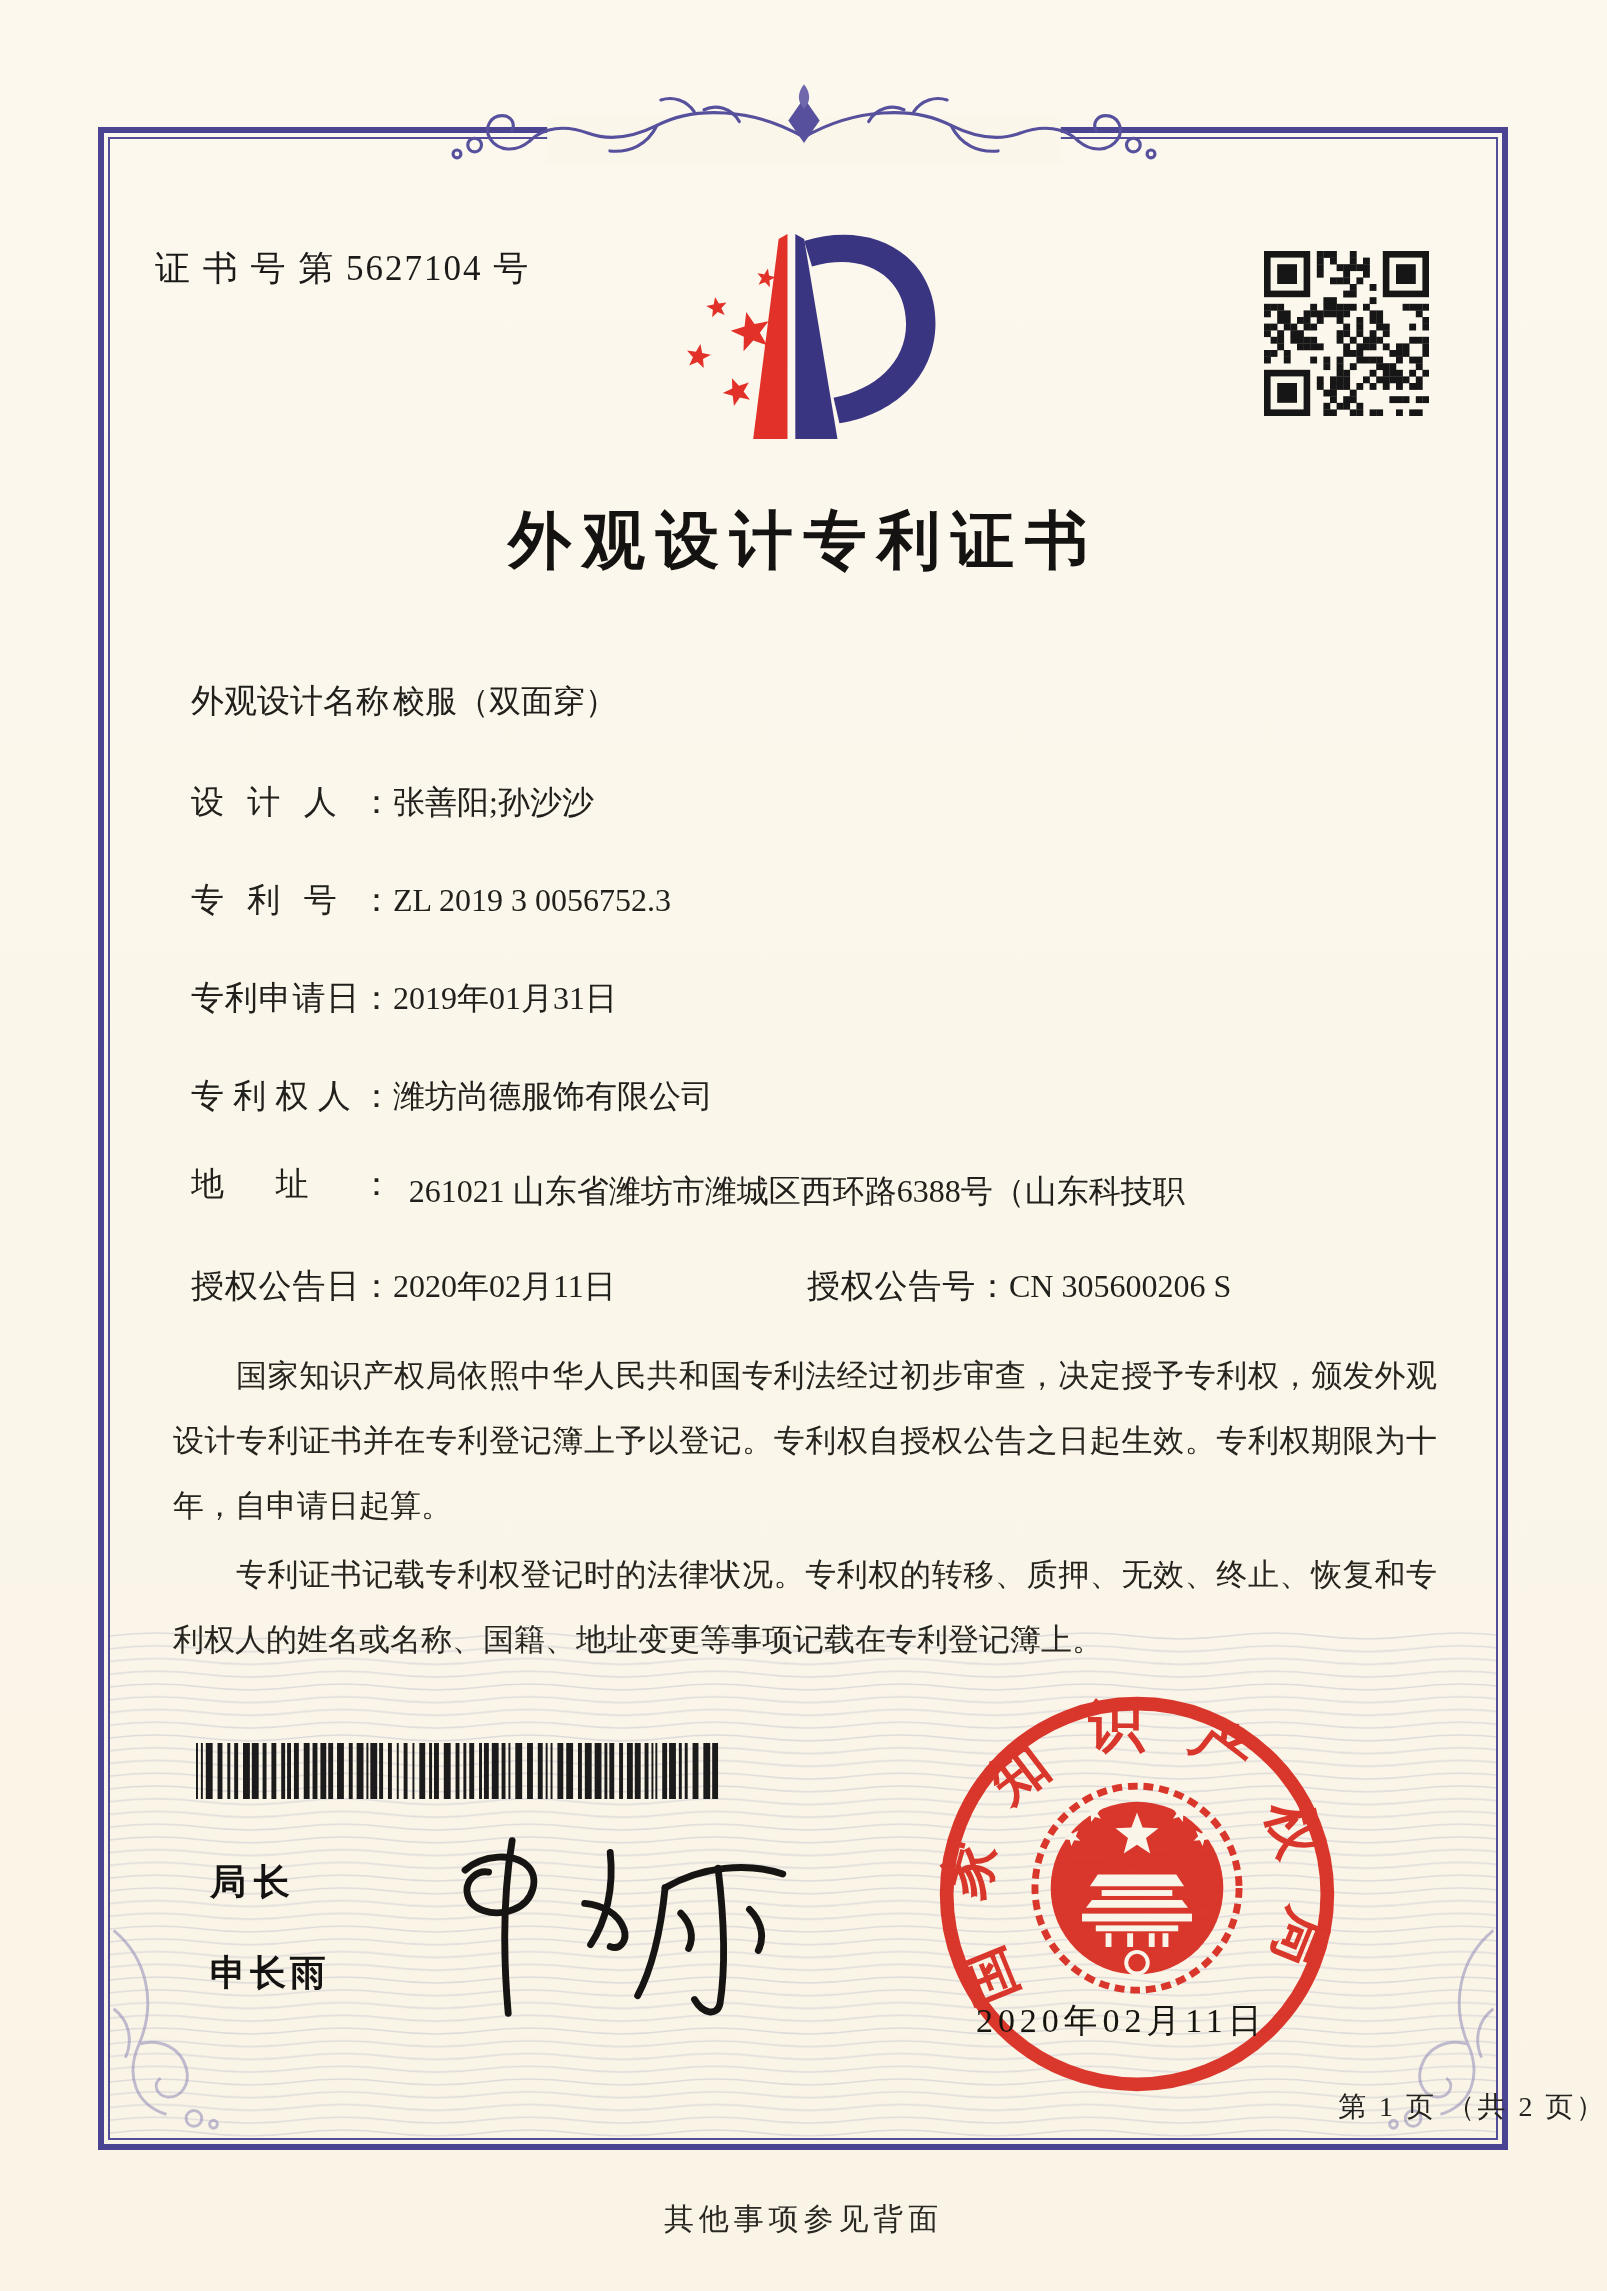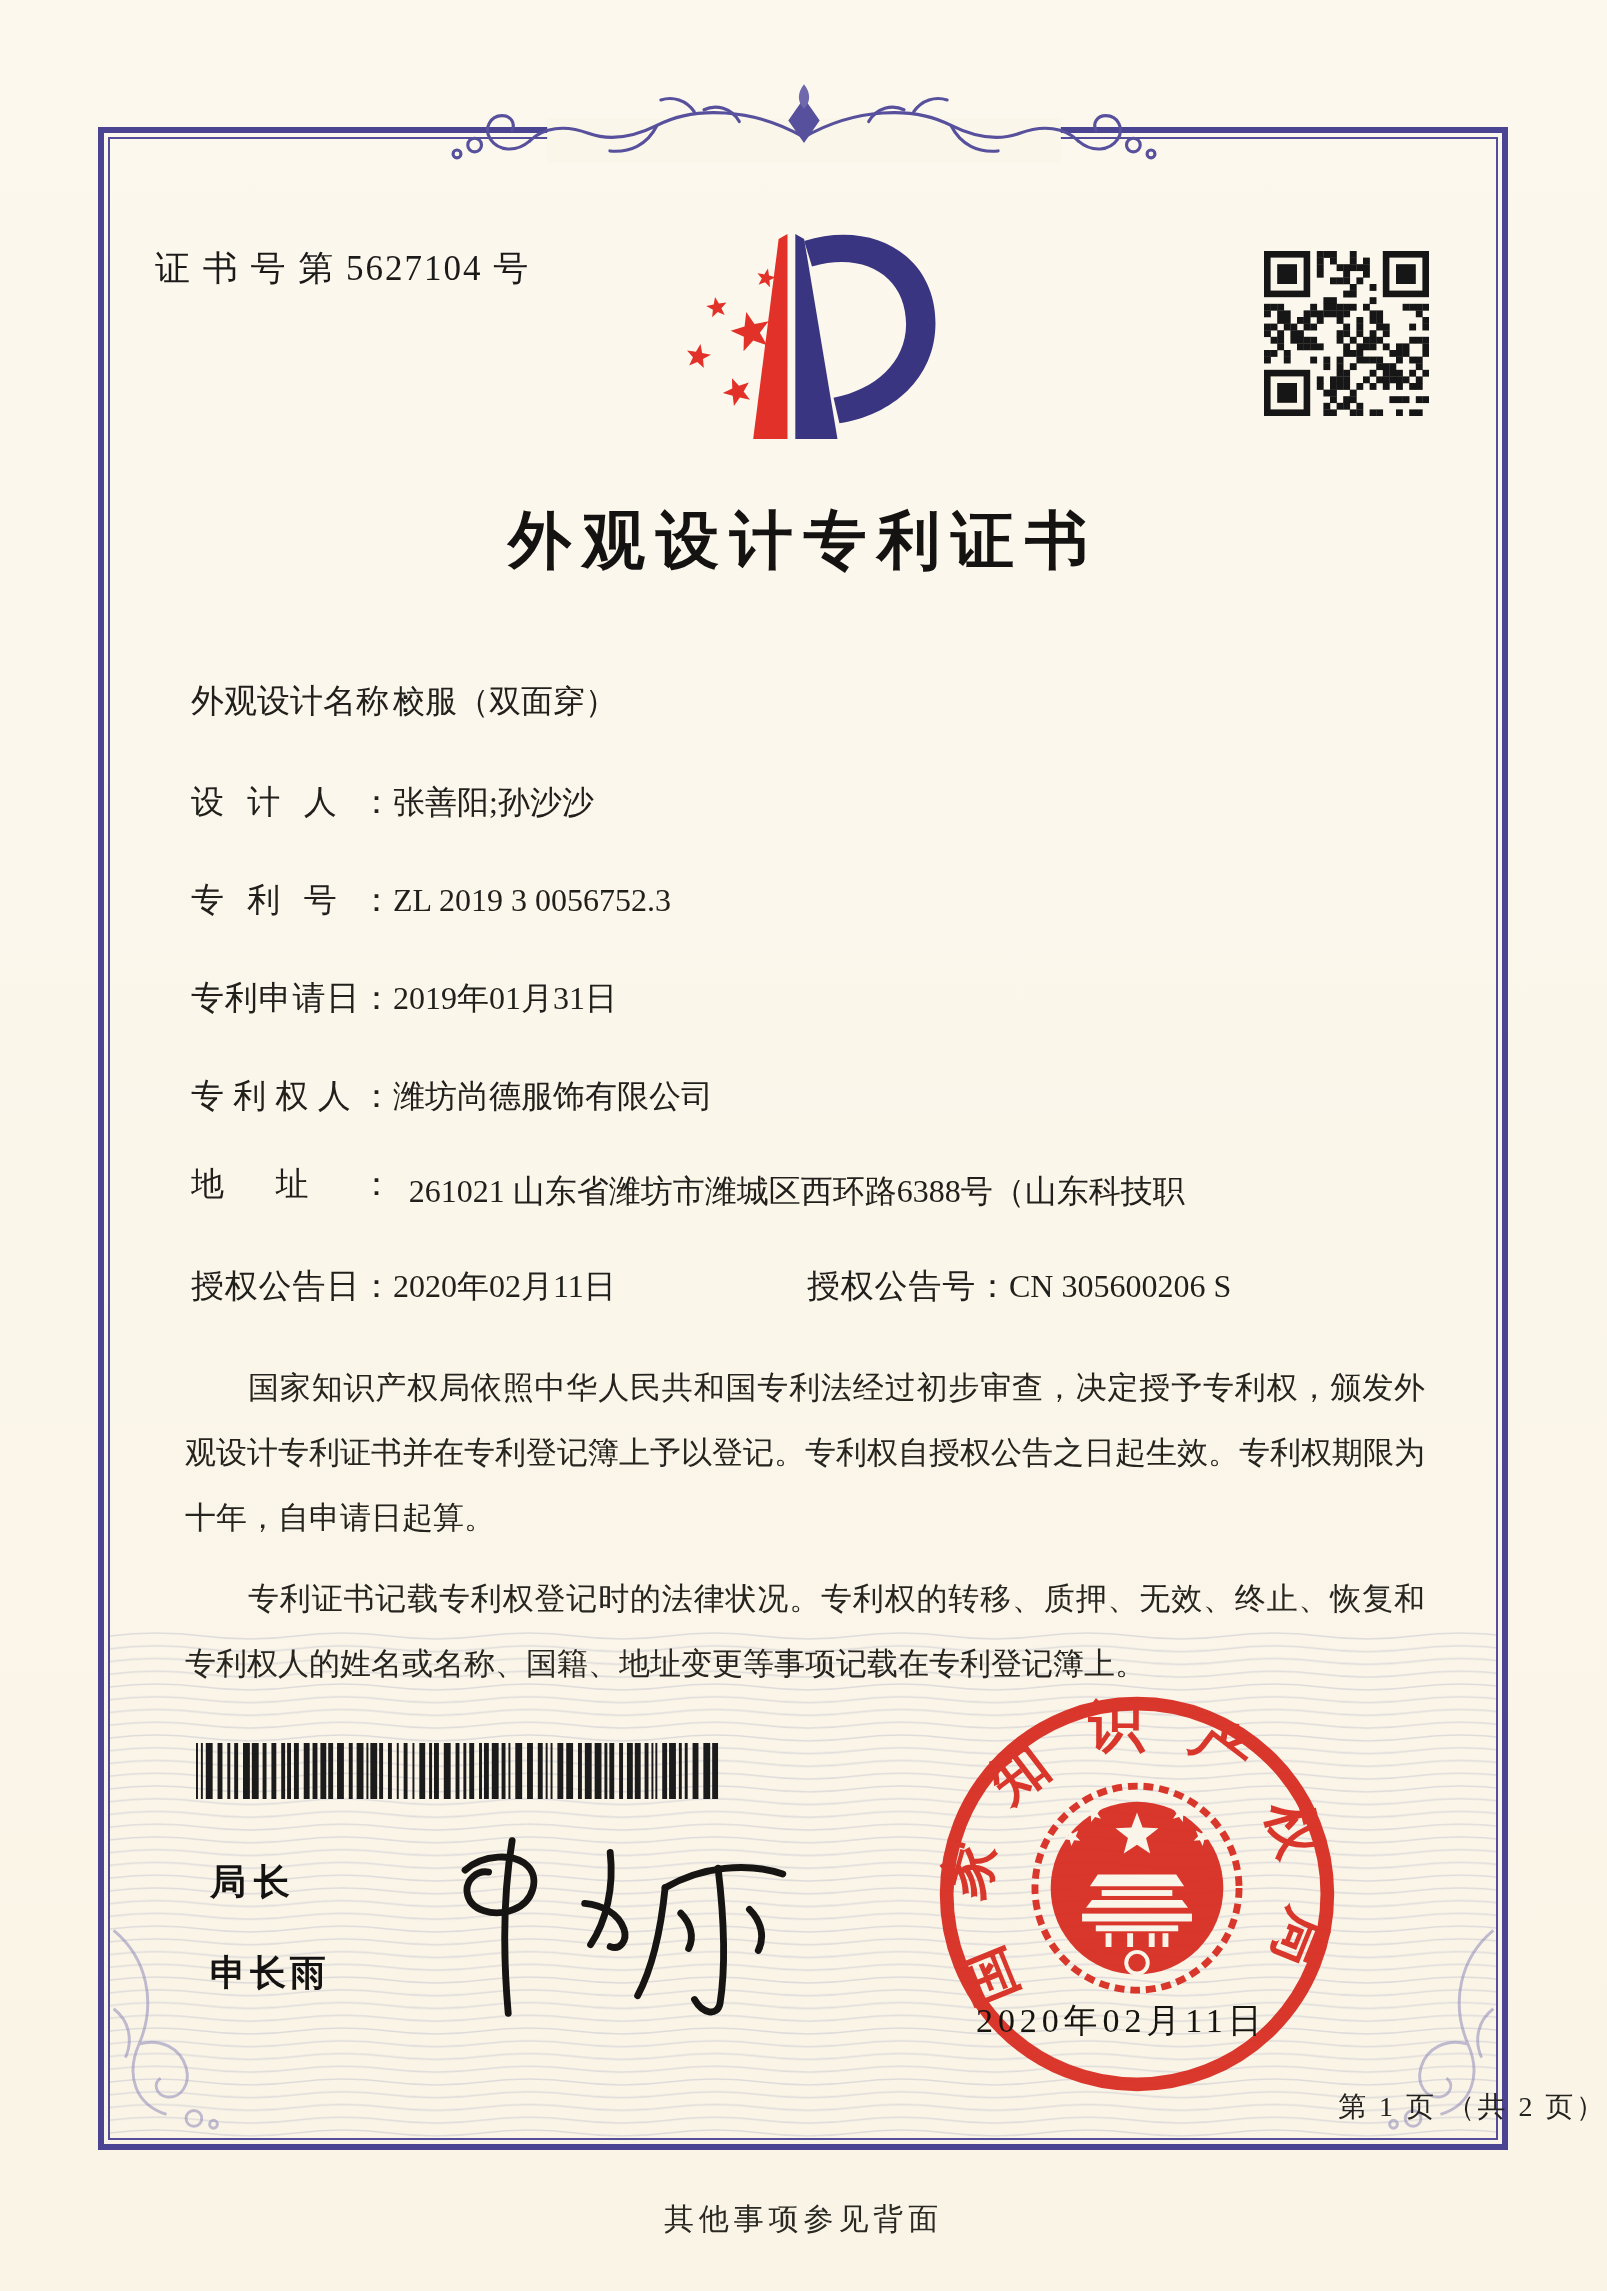--- a/index.html
+++ b/index.html
@@ -20,21 +20,21 @@
   .row{position:absolute;left:191px;font-size:32px;white-space:nowrap;color:#21201c;}
   .lab{display:inline-block;width:202px;font-size:33px;text-align:justify;text-align-last:justify;
        vertical-align:baseline;font-family:Liberation Serif, serif;}
   .val{margin-left:0;}
   .addr-val{display:inline-block;margin-left:15.7px;line-height:59px;vertical-align:top;white-space:nowrap;}
   .addr-l2{display:block;margin-left:37px;}
   .grant2{position:absolute;left:616px;top:0;}
   
   .paras{position:absolute;left:169px;top:1339px;width:1272px;font-size:31px;line-height:65px;
          text-align:justify;color:#26241f;}
-  .paras p{margin:16px;text-indent:63px;font-family:Liberation Serif, serif;}
+  .paras p{margin:4px;text-indent:63px;font-family:Liberation Serif, serif;}
   
   .waves{left:110px;top:1629px;width:1386px;height:508px;}
   .barcode{left:196px;top:1743px;width:524px;height:56px;fill:#1b1b1b;}
   .signer-title{left:210px;top:1858px;font-size:36px;font-weight:600;letter-spacing:7.8px;color:#141311;
         font-family:"Liberation Sans","DejaVu Sans",sans-serif;}
   .signer-name{left:210px;top:1949px;font-size:36px;font-weight:600;letter-spacing:3.9px;color:#141311;
         font-family:"Liberation Sans","DejaVu Sans",sans-serif;}
   .signature{left:418px;top:1819px;width:404px;height:212px;}
   .seal{left:929px;top:1686px;width:416px;height:416px;}
   .seal-date{left:976px;top:1998px;font-size:34px;letter-spacing:4.9px;color:#15140f;white-space:nowrap;}

